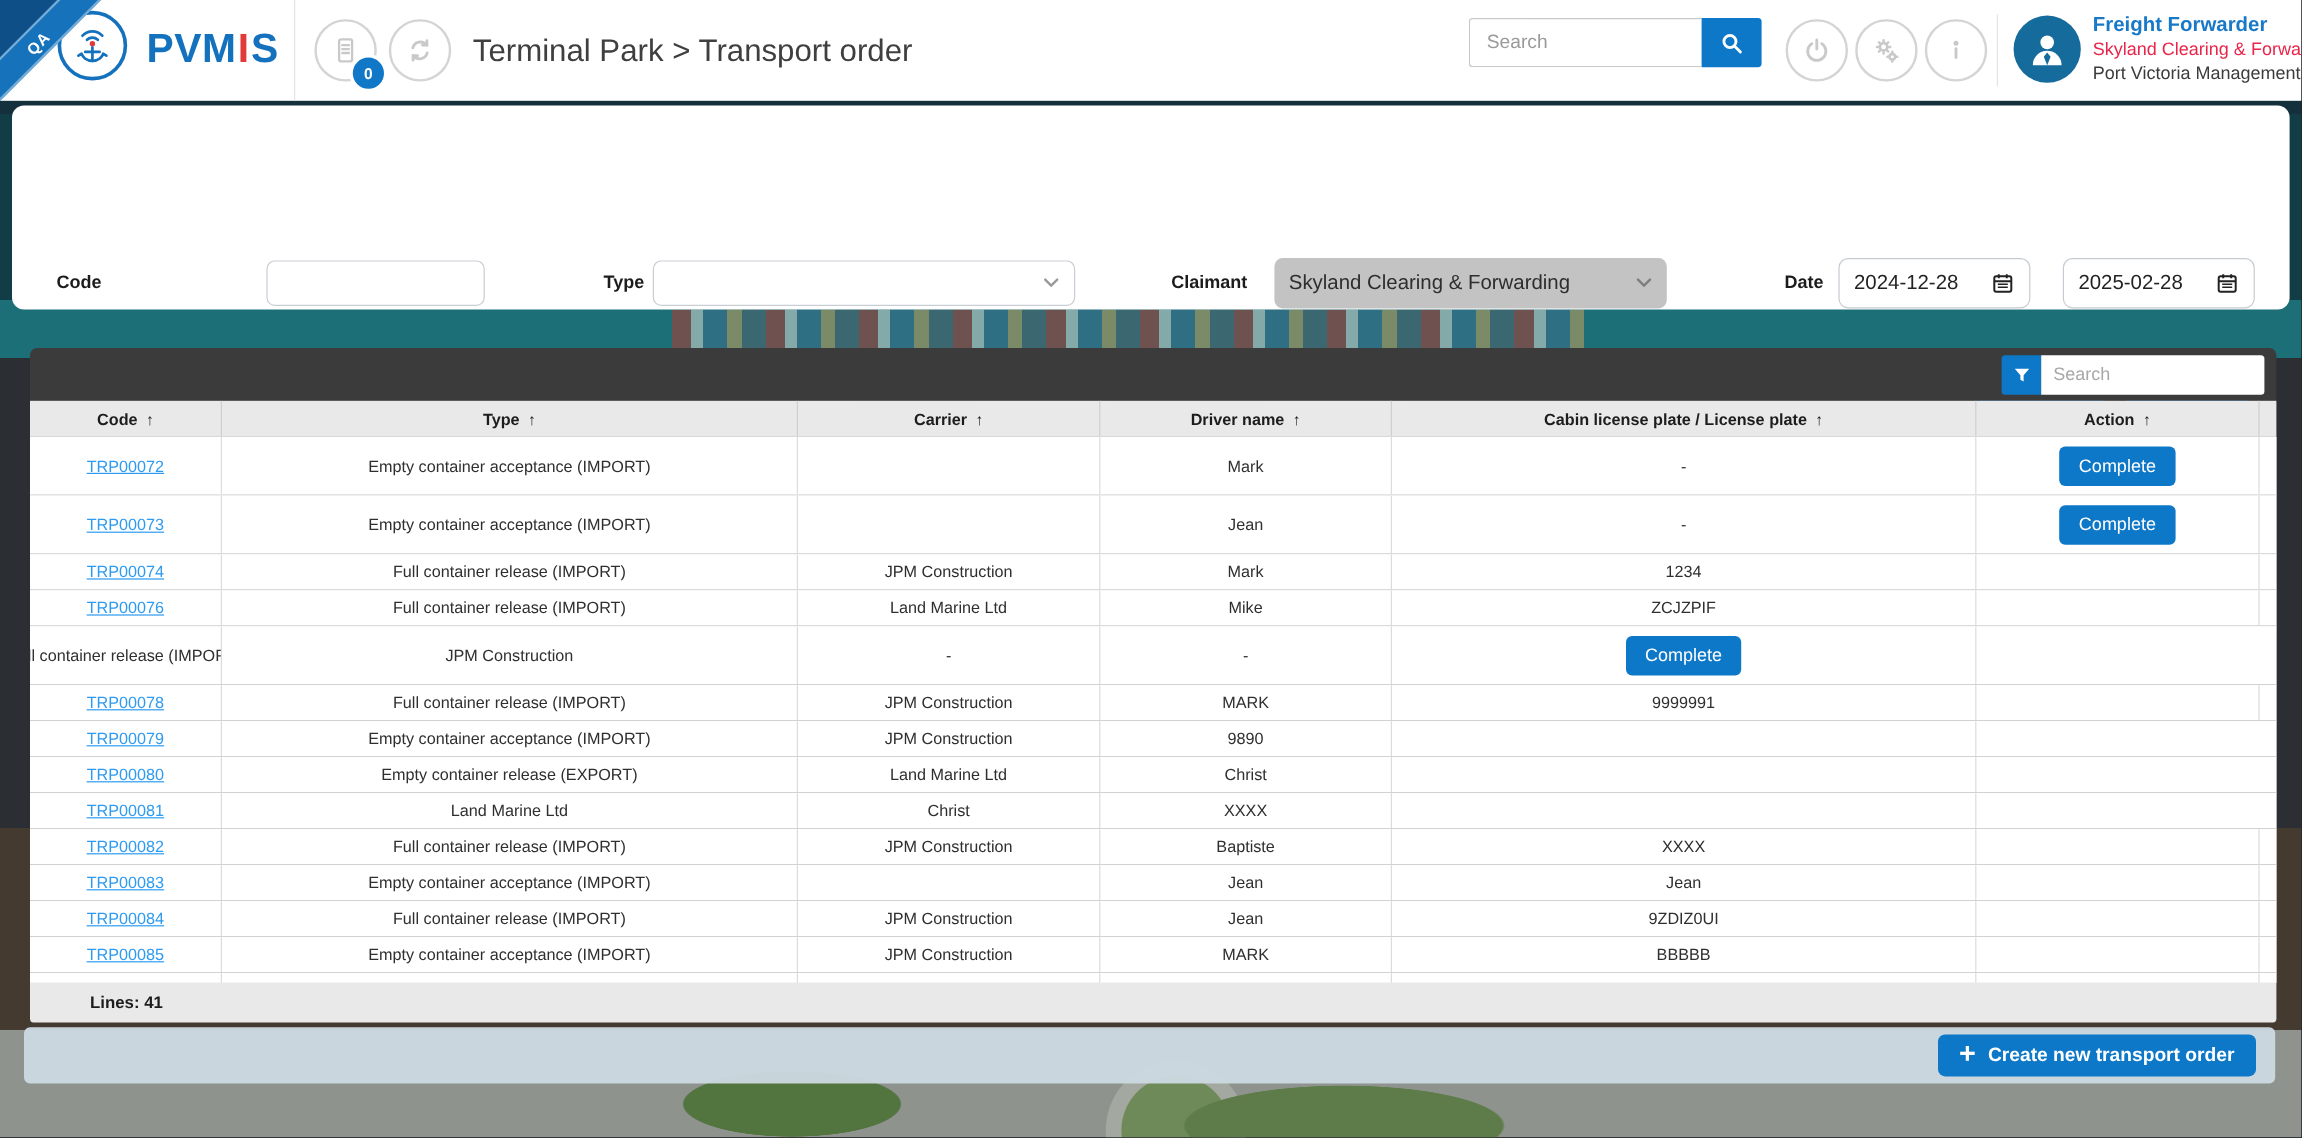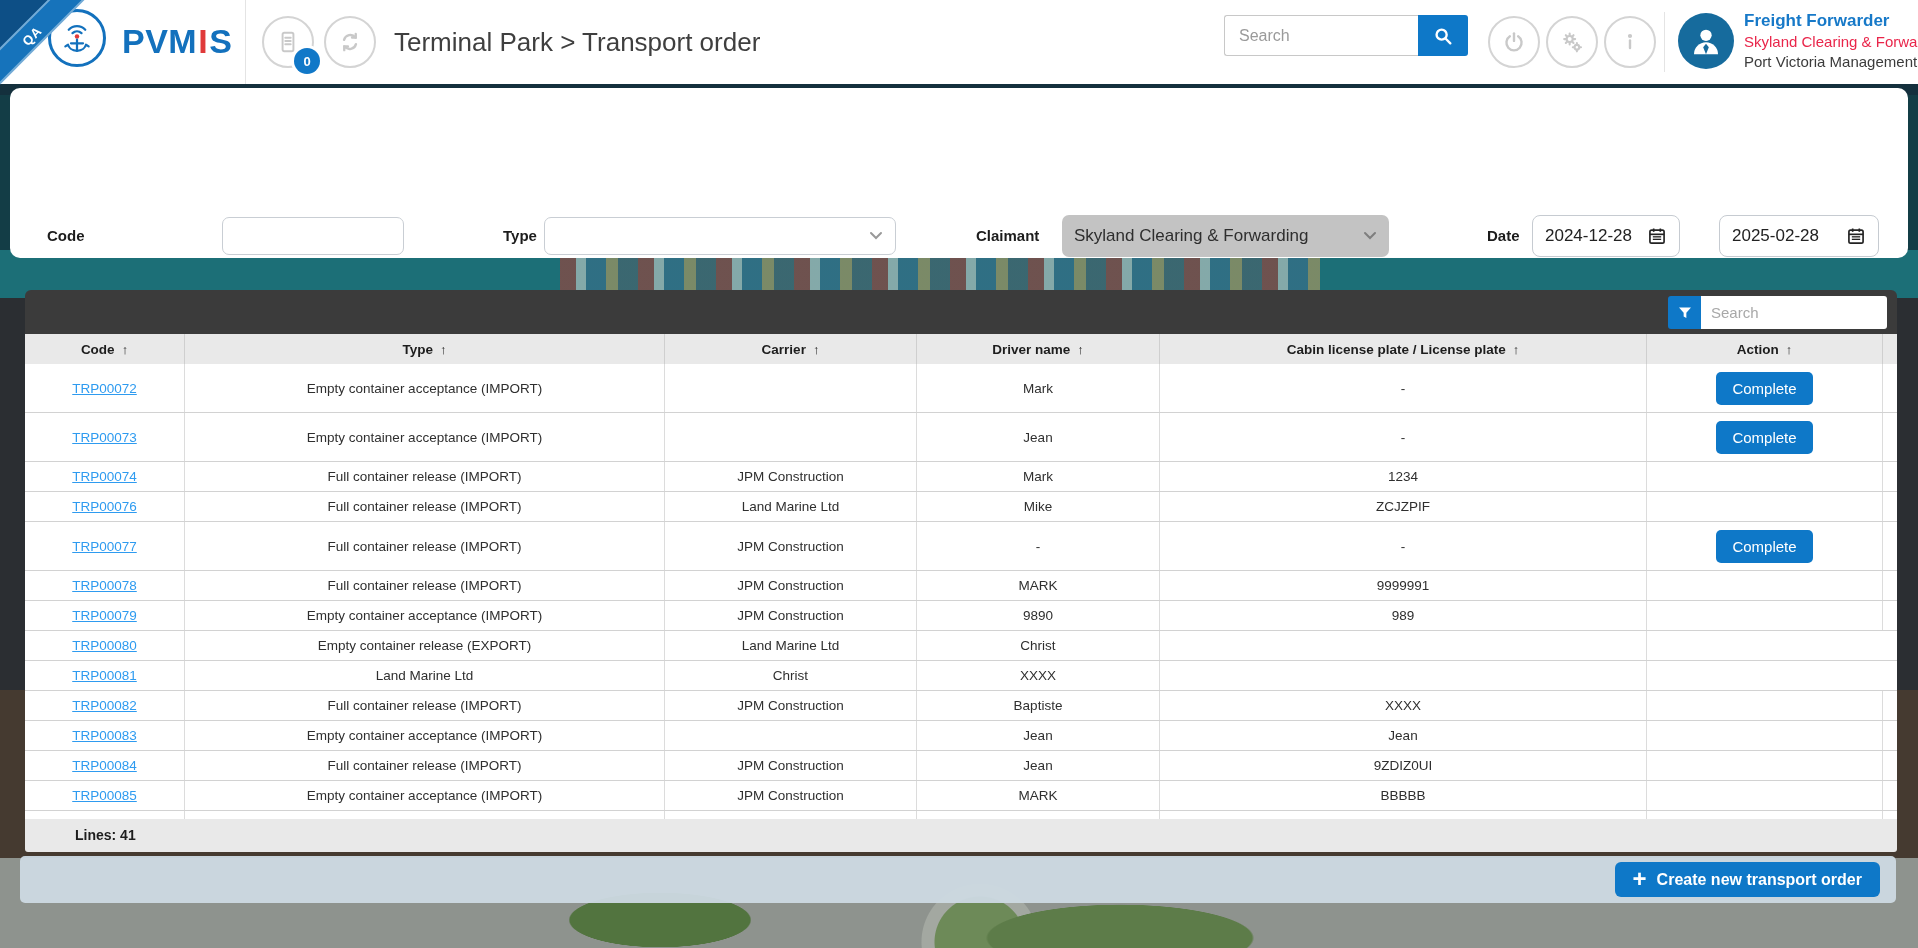--- a/index.html
+++ b/index.html
@@ -237,21 +237,21 @@
     <div class="fselect disabled" style="left:1052px; width:327px;">
       <span class="val">Skyland Clearing &amp; Forwarding</span>
       <span>
         <svg width="14" height="10" viewBox="0 0 14 10">
             <path d="M2 2l5 5 5-5" fill="none" stroke="#7e7e7e" stroke-width="2" stroke-linecap="round"></path>
           </svg>
       </span>
     </div>
 
     <div class="flabel" style="left:1477px;">Date</div>
-    <div class="date-box" style="left:1522px; width:148px;">
+    <div class="date-box" style="left:1522px; width:160px;">
       <span class="dval">2024-12-28</span>
       <span>
         <svg width="20" height="20" viewBox="0 0 24 24" fill="none" stroke="#222" stroke-width="2">
           <rect x="3.5" y="5" width="17" height="15.5" rx="2"></rect>
           <line x1="8" y1="3" x2="8" y2="7"></line>
             <line x1="16" y1="3" x2="16" y2="7"></line>
           <line x1="3.5" y1="10" x2="20.5" y2="10"></line>
           <g stroke-width="1.6">
               <line x1="7" y1="13" x2="17" y2="13"></line>
               <line x1="7" y1="16" x2="17" y2="16"></line>
@@ -403,23 +403,20 @@
           </div>
     <div class="cell">Full container release (IMPORT)</div>
     <div class="cell">Land Marine Ltd</div>
     <div class="cell">Mike</div>
     <div class="cell">ZCJZPIF</div>
     <div class="cell"></div>
     <div class="cell gutter"></div>
   </div>
 
   <div class="trow tgrid tall">
-    <div class="cell">
-            <a class="code-link">TRP00077</a>
-          </div>
     <div class="cell">Full container release (IMPORT)</div>
     <div class="cell">JPM Construction</div>
     <div class="cell">-</div>
     <div class="cell">-</div>
     <div class="cell">
             <button class="complete-btn">Complete</button>
           </div>
     <div class="cell gutter"></div>
   </div>
 
@@ -435,21 +432,20 @@
     <div class="cell gutter"></div>
   </div>
 
   <div class="trow tgrid short">
     <div class="cell">
             <a class="code-link">TRP00079</a>
           </div>
     <div class="cell">Empty container acceptance (IMPORT)</div>
     <div class="cell">JPM Construction</div>
     <div class="cell">9890</div>
-    <div class="cell">989</div>
     <div class="cell"></div>
     <div class="cell gutter"></div>
   </div>
 
   <div class="trow tgrid short">
     <div class="cell">
             <a class="code-link">TRP00080</a>
           </div>
     <div class="cell">Empty container release (EXPORT)</div>
     <div class="cell">Land Marine Ltd</div>

